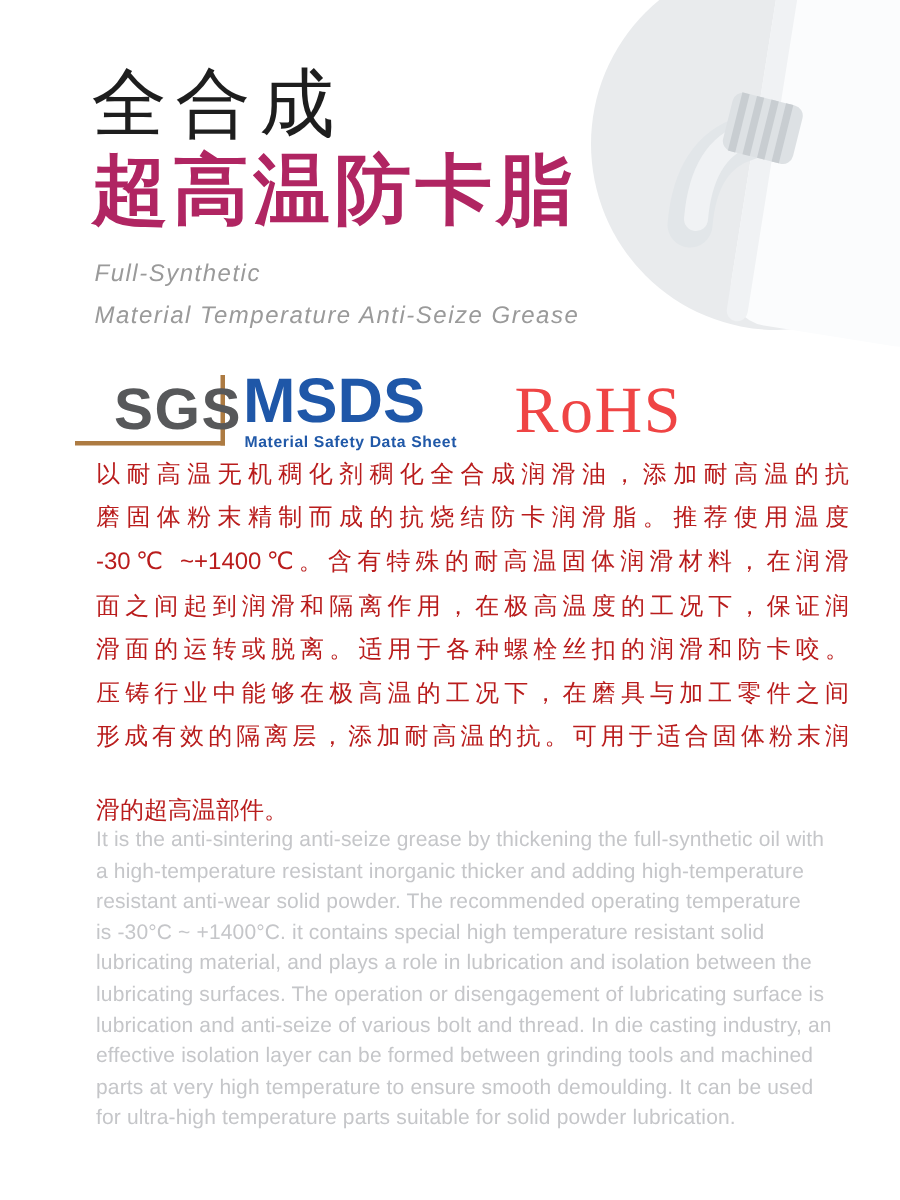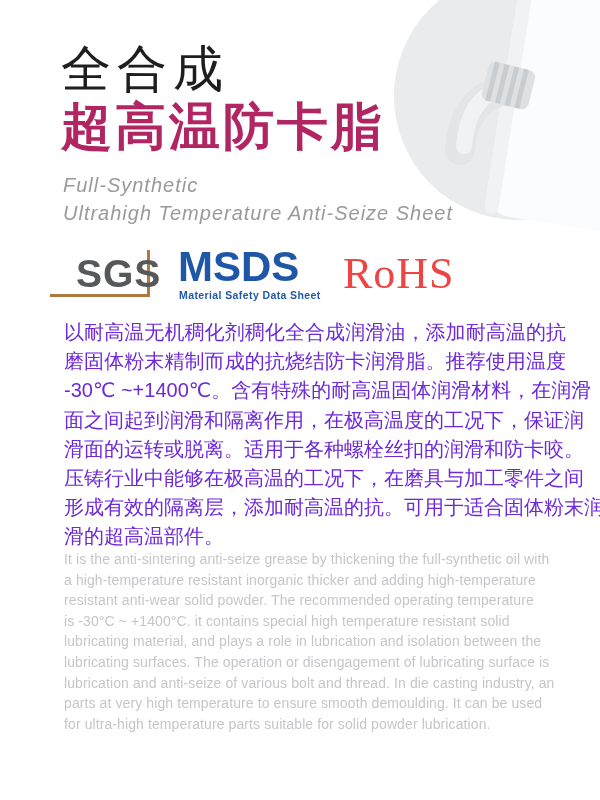--- a/index.html
+++ b/index.html
@@ -10,59 +10,59 @@
   
   .title-cn{
     position:absolute;left:61px;top:42px;font-size:50px;line-height:54px;
     color:#1e1e1e;font-weight:500;letter-spacing:6px;white-space:nowrap;
   }
   .title-cn2{
     position:absolute;left:61px;top:99px;font-size:51px;line-height:56px;
     color:#b02562;font-weight:700;letter-spacing:3px;white-space:nowrap;
   }
   .subtitle{
-    position:absolute;left:63px;font-size:20px;font-style:italic;
+    position:absolute;left:63px;font-size:16px;font-style:italic;
     color:#9a9a9a;font-weight:500;letter-spacing:1px;white-space:nowrap;
   }
   .subtitle.l1{top:174px;}
   .subtitle.l2{top:202px;}
   
   .photo{position:absolute;left:390px;top:0;width:210px;height:232px;}
   
   .cert-sgs{position:absolute;left:50px;top:248px;width:105px;height:52px;}
   .sgs-text{
     position:absolute;left:26px;top:4px;font-size:39px;font-weight:700;
     color:#57585a;letter-spacing:1px;font-family:"Liberation Sans",sans-serif;
   }
   .sgs-underline{position:absolute;left:0;top:46px;width:100px;height:3px;background:#ad7b42;}
   .sgs-vline{position:absolute;left:97px;top:2px;width:3px;height:47px;background:#ad7b42;}
-  .cert-msds{position:absolute;left:178px;top:246px;width:150px;height:56px;text-align:right;}
+  .cert-msds{position:absolute;left:162px;top:246px;width:150px;height:56px;text-align:right;}
   .msds-text{
     position:absolute;left:0;top:0;font-size:42px;font-weight:800;
     color:#1f57a8;letter-spacing:0px;line-height:42px;
   }
   .msds-caption{
     position:absolute;left:1px;top:43px;font-size:10.5px;font-weight:700;
     color:#2159a8;letter-spacing:0.4px;white-space:nowrap;
   }
   .cert-rohs{position:absolute;left:343px;top:250px;width:100px;height:50px;}
   .rohs-text{
     font-family:"Liberation Serif","DejaVu Serif",serif;font-size:44px;
     color:#ef4444;letter-spacing:1px;line-height:48px;font-weight:400;
   }
   
   .desc-cn{
-    position:absolute;left:64px;top:318px;width:502px;
-    color:#6d28d9;font-size:20px;font-weight:500;
+    position:absolute;left:64px;top:302px;width:502px;
+    color:#b91c1c;font-size:16px;font-weight:500;
   }
   .desc-cn div{
     line-height:29.2px;height:29.2px;text-align:justify;text-align-last:justify;
     white-space:nowrap;
   }
-  .desc-cn div:last-child{text-align-last:left;}
+  .desc-cn div:last-child{text-align-last:left;margin-top:20px;}
   
   .desc-en{
     position:absolute;left:64px;top:549px;width:510px;
     color:#c5c6c9;font-size:14px;font-weight:400;letter-spacing:0.1px;
   }
   .desc-en div{line-height:20.6px;height:20.6px;white-space:nowrap;}
 </style>
 </head>
 <body>
 
@@ -83,21 +83,21 @@
         <rect x="109" y="66" width="5" height="40" fill="#c8cdd1"></rect>
         <rect x="119" y="66" width="5" height="40" fill="#c8cdd1"></rect>
         <rect x="129" y="66" width="5" height="40" fill="#c8cdd1"></rect>
       </g>
     </svg>
   </div>
 
   <div class="title-cn">全合成</div>
   <div class="title-cn2">超高温防卡脂</div>
   <div class="subtitle l1">Full-Synthetic</div>
-  <div class="subtitle l2">Ultrahigh Temperature Anti-Seize Sheet</div>
+  <div class="subtitle l2">Material Temperature Anti-Seize Grease</div>
 
   <div class="cert-sgs">
     <div class="sgs-underline"></div>
     <div class="sgs-vline"></div>
     <div class="sgs-text">SGS</div>
   </div>
 
   <div class="cert-msds">
     <div class="msds-text">MSDS</div>
     <div class="msds-caption">Material Safety Data Sheet</div>
@@ -119,17 +119,18 @@
     </div>
 
   <div class="desc-en">
       <div>It is the anti-sintering anti-seize grease by thickening the full-synthetic oil with</div>
       <div>a high-temperature resistant inorganic thicker and adding high-temperature</div>
       <div>resistant anti-wear solid powder. The recommended operating temperature</div>
       <div>is -30°C ~ +1400°C. it contains special high temperature resistant solid</div>
       <div>lubricating material, and plays a role in lubrication and isolation between the</div>
       <div>lubricating surfaces. The operation or disengagement of lubricating surface is</div>
       <div>lubrication and anti-seize of various bolt and thread. In die casting industry, an</div>
+      <div>effective isolation layer can be formed between grinding tools and machined</div>
       <div>parts at very high temperature to ensure smooth demoulding. It can be used</div>
       <div>for ultra-high temperature parts suitable for solid powder lubrication.</div>
     </div>
 
 </div>
 
 </body></html>

